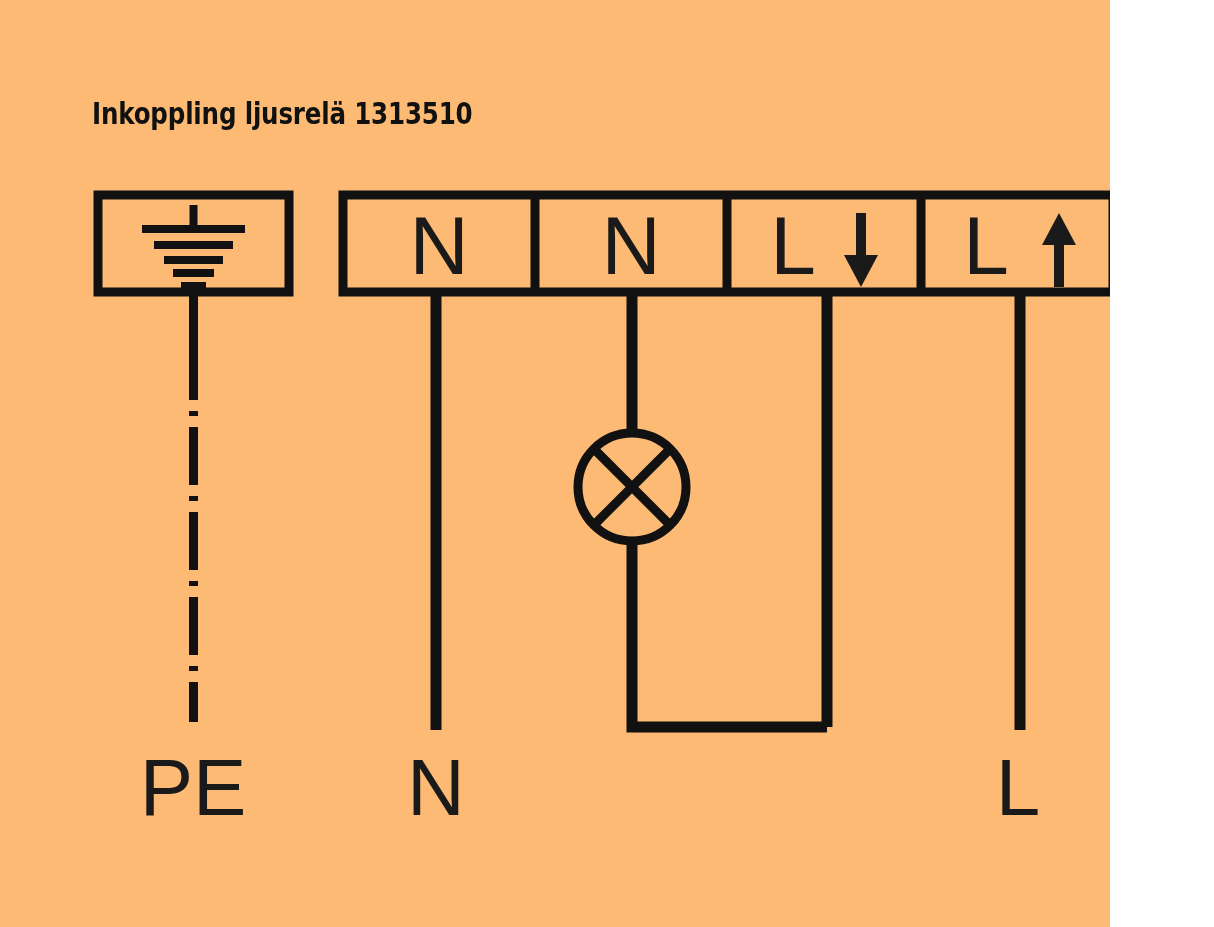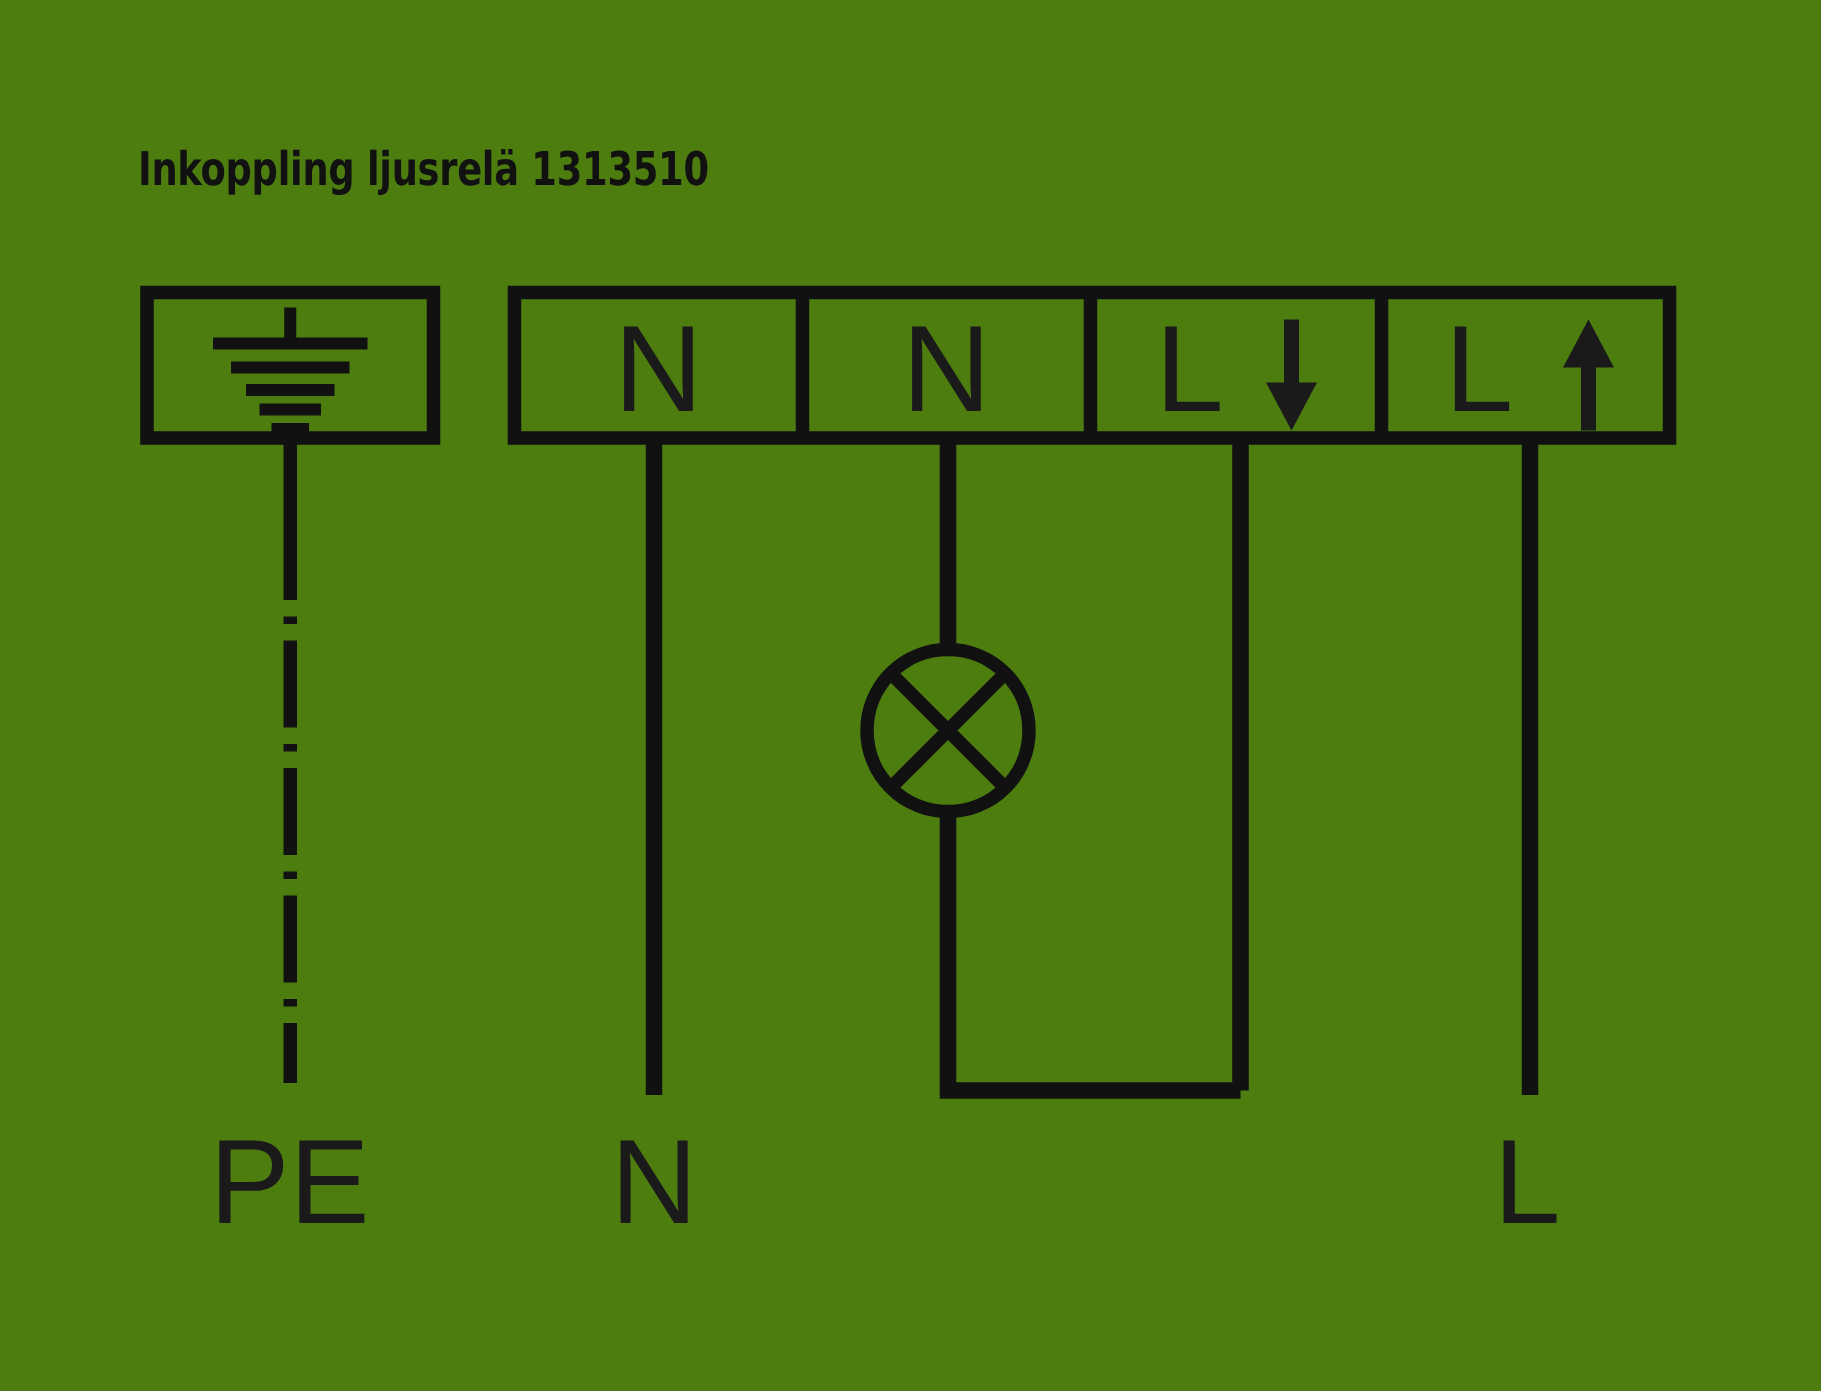--- a/index.html
+++ b/index.html
@@ -7,23 +7,23 @@
     margin: 0;
     padding: 0;
     background: #ffffff;
   }
   body {
     font-family: "Liberation Sans", sans-serif;
     color: #1a1a1a;
   }
   #canvas {
     position: relative;
-    width: 1214px;
+    width: 1110px;
     height: 927px;
-    background: #4d7c0f;
+    background: #fdba74;
     overflow: hidden;
   }
   #diagram-svg {
     position: absolute;
     left: 0;
     top: 0;
     width: 1214px;
     height: 927px;
     display: block;
   }

